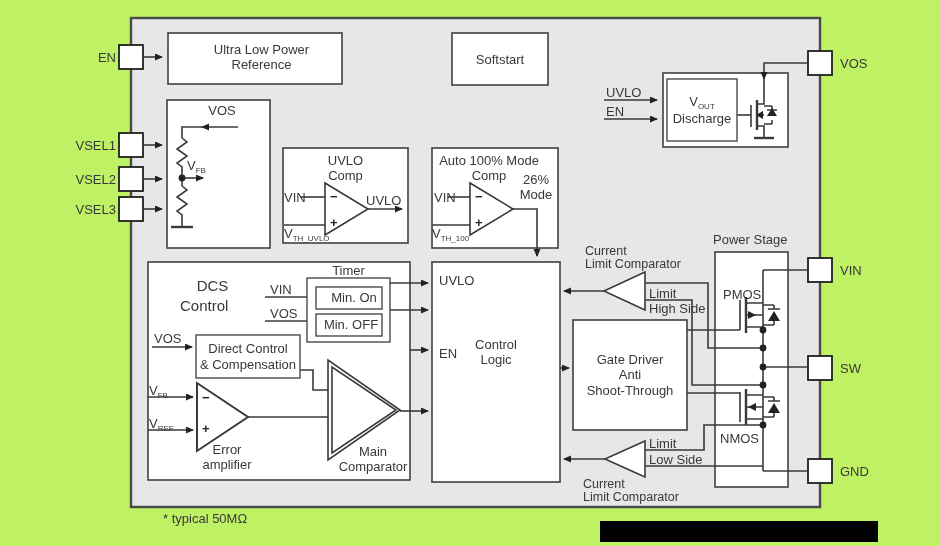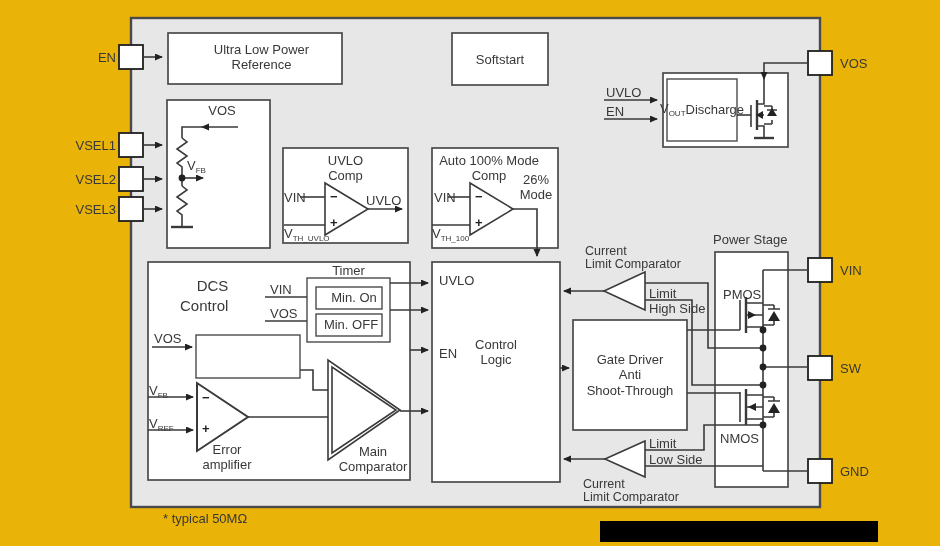--- a/index.html
+++ b/index.html
@@ -1,22 +1,22 @@
 <!DOCTYPE html>
 <html><head>
 <meta charset="utf-8">
 <style>
   html,body{margin:0;padding:0;background:#fff;}
-  #stage{position:relative;width:940px;height:546px;background:#eab308;overflow:hidden;
+  #stage{position:relative;width:940px;height:546px;background:#bef264;overflow:hidden;
          font-family:"Liberation Sans","DejaVu Sans",sans-serif;color:#383838;}
   svg{position:absolute;left:0;top:0;}
   .lbl{position:absolute;font-size:13px;line-height:1.18;white-space:pre-line;color:#383838;}
   .ctr{text-align:center;}
   .rt{text-align:right;}
-  .flexctr{display:flex;flex-direction:row;align-items:center;justify-content:center;}
+  .flexctr{display:flex;flex-direction:column;align-items:center;justify-content:center;}
   .big{font-size:15px;line-height:1.35;text-align:right;}
   .sm{font-size:12.5px;line-height:1.05;}
   sub.s{font-size:8px;vertical-align:-3px;letter-spacing:0;}
   .sign{position:absolute;font-size:13px;font-weight:bold;color:#222;}
 </style>
 </head>
 <body>
 
 <div id="stage">
 
@@ -203,20 +203,22 @@
 <div class="sign" style="left:475px;top:215px">+</div>
 
 <div class="lbl big" style="left:180px;top:276px">DCS
 Control</div>
 <div class="lbl ctr" style="left:307px;top:263px;width:83px">Timer</div>
 <div class="lbl flexctr" style="left:316px;top:287px;width:76px;height:22px">Min. On</div>
 <div class="lbl flexctr" style="left:316px;top:314px;width:70px;height:22px">Min. OFF</div>
 <div class="lbl" style="left:270px;top:282px">VIN</div>
 <div class="lbl" style="left:270px;top:306px">VOS</div>
 <div class="lbl" style="left:154px;top:331px">VOS</div>
+<div class="lbl ctr flexctr" style="left:196px;top:335px;width:104px;height:43px">Direct Control
+&amp; Compensation</div>
 <div class="lbl" style="left:149px;top:383px"><span>V</span><sub class="s">FB</sub></div>
 <div class="lbl" style="left:149px;top:416px"><span>V</span><sub class="s">REF</sub></div>
 <div class="sign" style="left:202px;top:390px">−</div>
 <div class="sign" style="left:202px;top:421px">+</div>
 <div class="lbl ctr" style="left:190px;top:442px;width:74px">Error
 amplifier</div>
 <div class="lbl ctr" style="left:327px;top:444px;width:92px">Main
 Comparator</div>
 
 <div class="lbl" style="left:439px;top:273px">UVLO</div>

